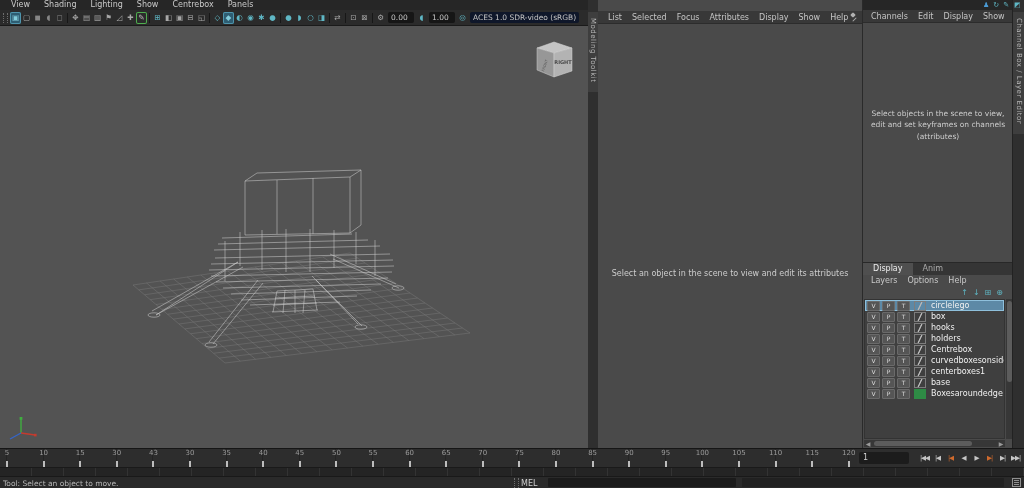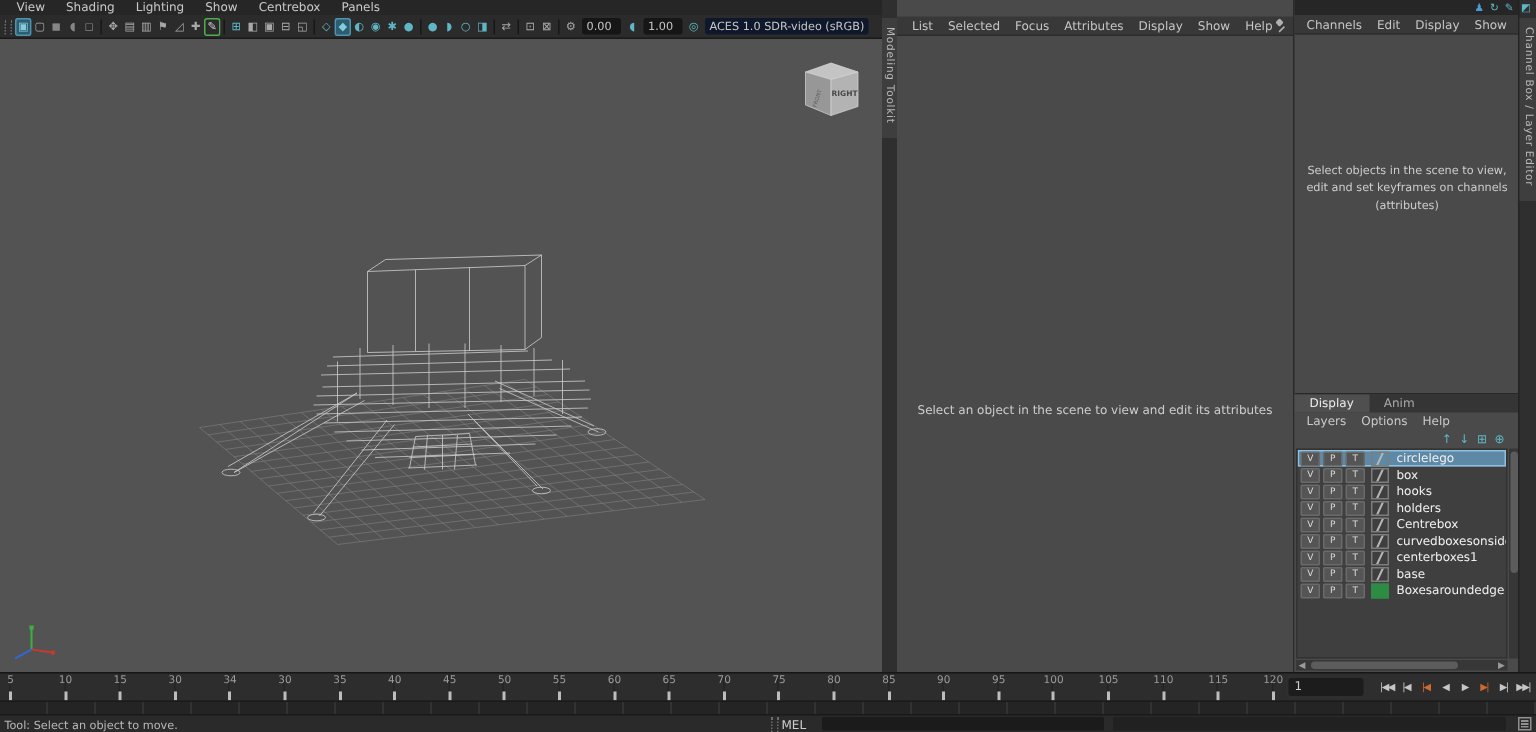--- a/index.html
+++ b/index.html
@@ -415,21 +415,21 @@
       </div>
       <div class="tick" style="left: 80.2px;">
         <span class="tick-label">15</span>
         <span class="tick-mark"></span>
       </div>
       <div class="tick" style="left: 116.8px;">
         <span class="tick-label">30</span>
         <span class="tick-mark"></span>
       </div>
       <div class="tick" style="left: 153.4px;">
-        <span class="tick-label">34</span>
+        <span class="tick-label">43</span>
         <span class="tick-mark"></span>
       </div>
       <div class="tick" style="left: 190px;">
         <span class="tick-label">30</span>
         <span class="tick-mark"></span>
       </div>
       <div class="tick" style="left: 226.6px;">
         <span class="tick-label">35</span>
         <span class="tick-mark"></span>
       </div>

